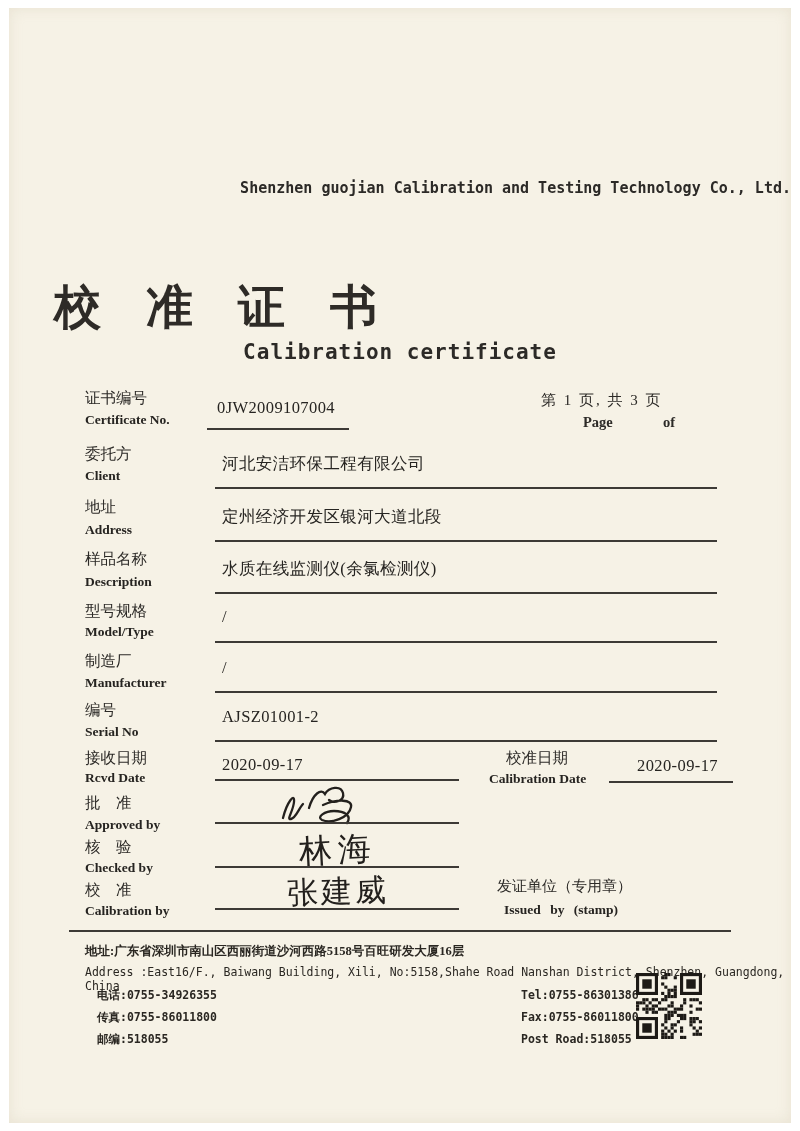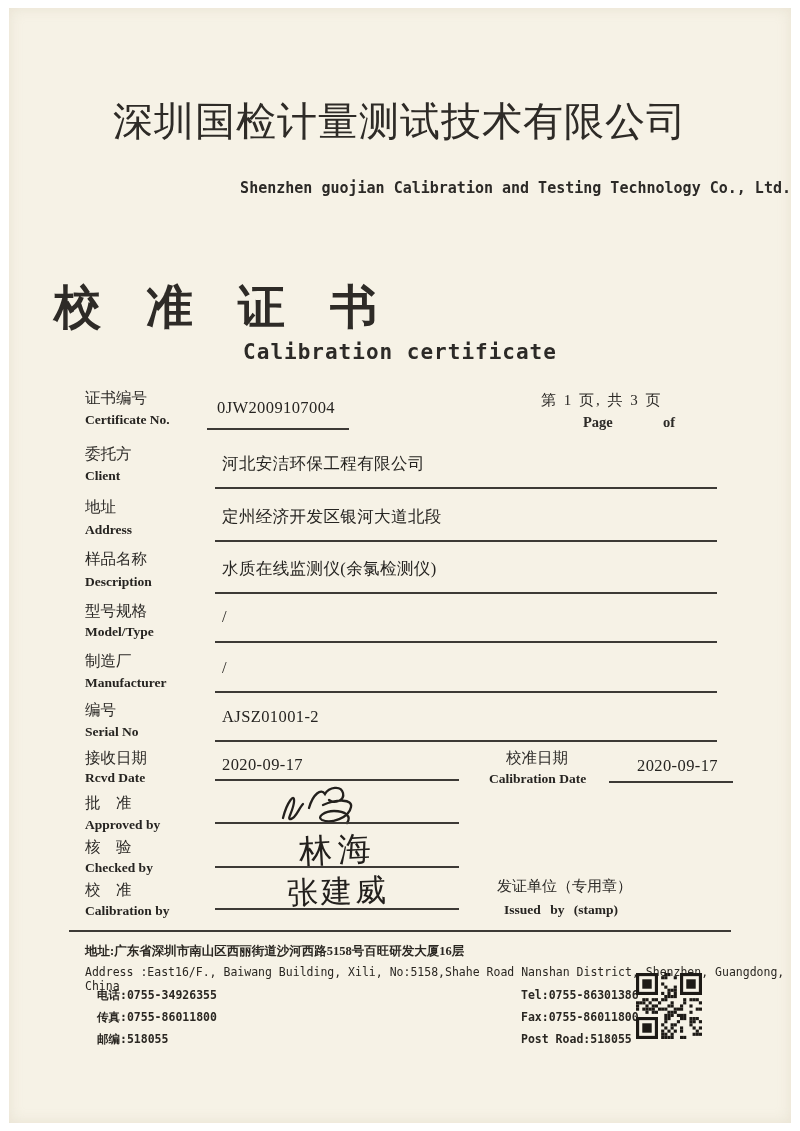--- a/index.html
+++ b/index.html
@@ -45,21 +45,20 @@
   
   .foot-cjk{position:absolute;font-size:12.5px;font-weight:600;color:#2a2722;}
   .foot-mono{position:absolute;font-family:"DejaVu Sans Mono", monospace;font-size:11.5px;font-weight:bold;color:#2a2722;}
   #qr{position:absolute;left:627px;top:965px;width:66px;height:66px;}
 </style>
 </head>
 <body>
 
 <div id="page">
 
-  <div id="company-cn" class="abs">深圳国检计量测试技术有限公司</div>
   <div id="company-en" class="abs">Shenzhen guojian Calibration and Testing Technology Co., Ltd.</div>
 
   <div id="title-cn" class="abs">校准证书</div>
   <div id="title-en" class="abs">Calibration certificate</div>
 
   <div class="lab-cn" style="top:380px">证书编号</div>
   <div class="lab-en" style="top:404px">Certificate No.</div>
   <div class="val" style="top:390px;left:208px">0JW2009107004</div>
   <div class="line" style="top:420px;left:198px;width:142px"></div>
 

